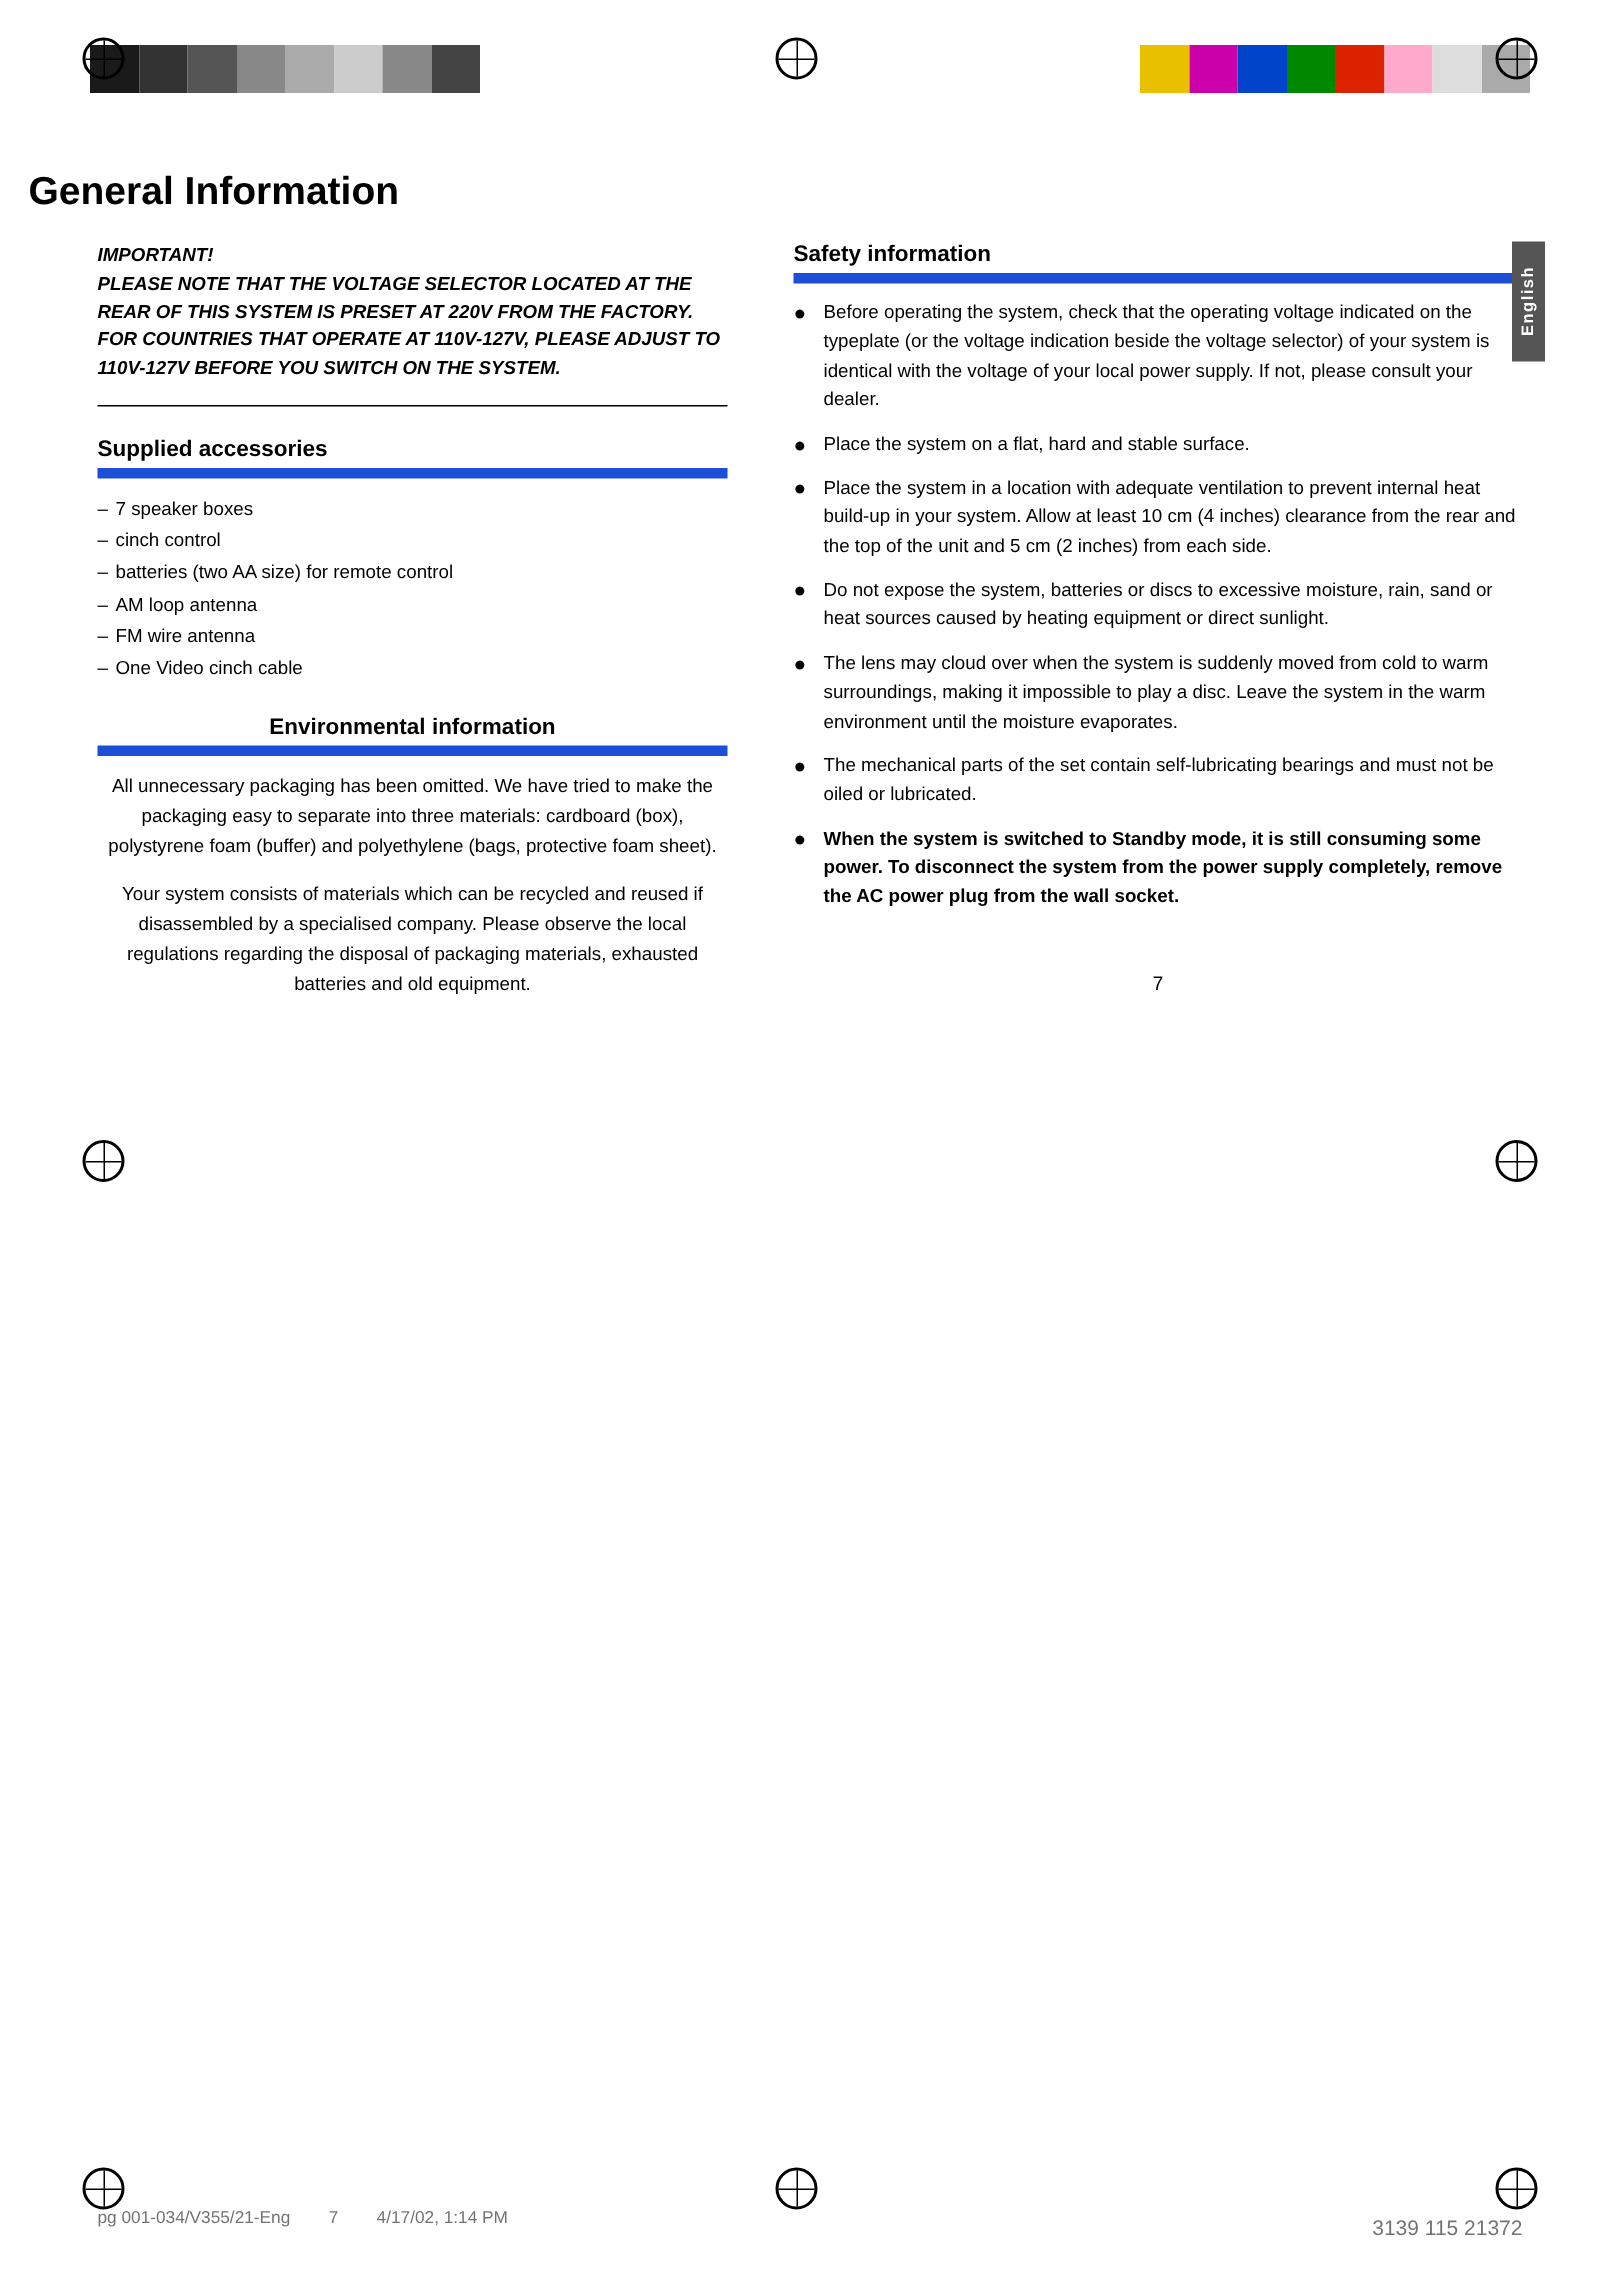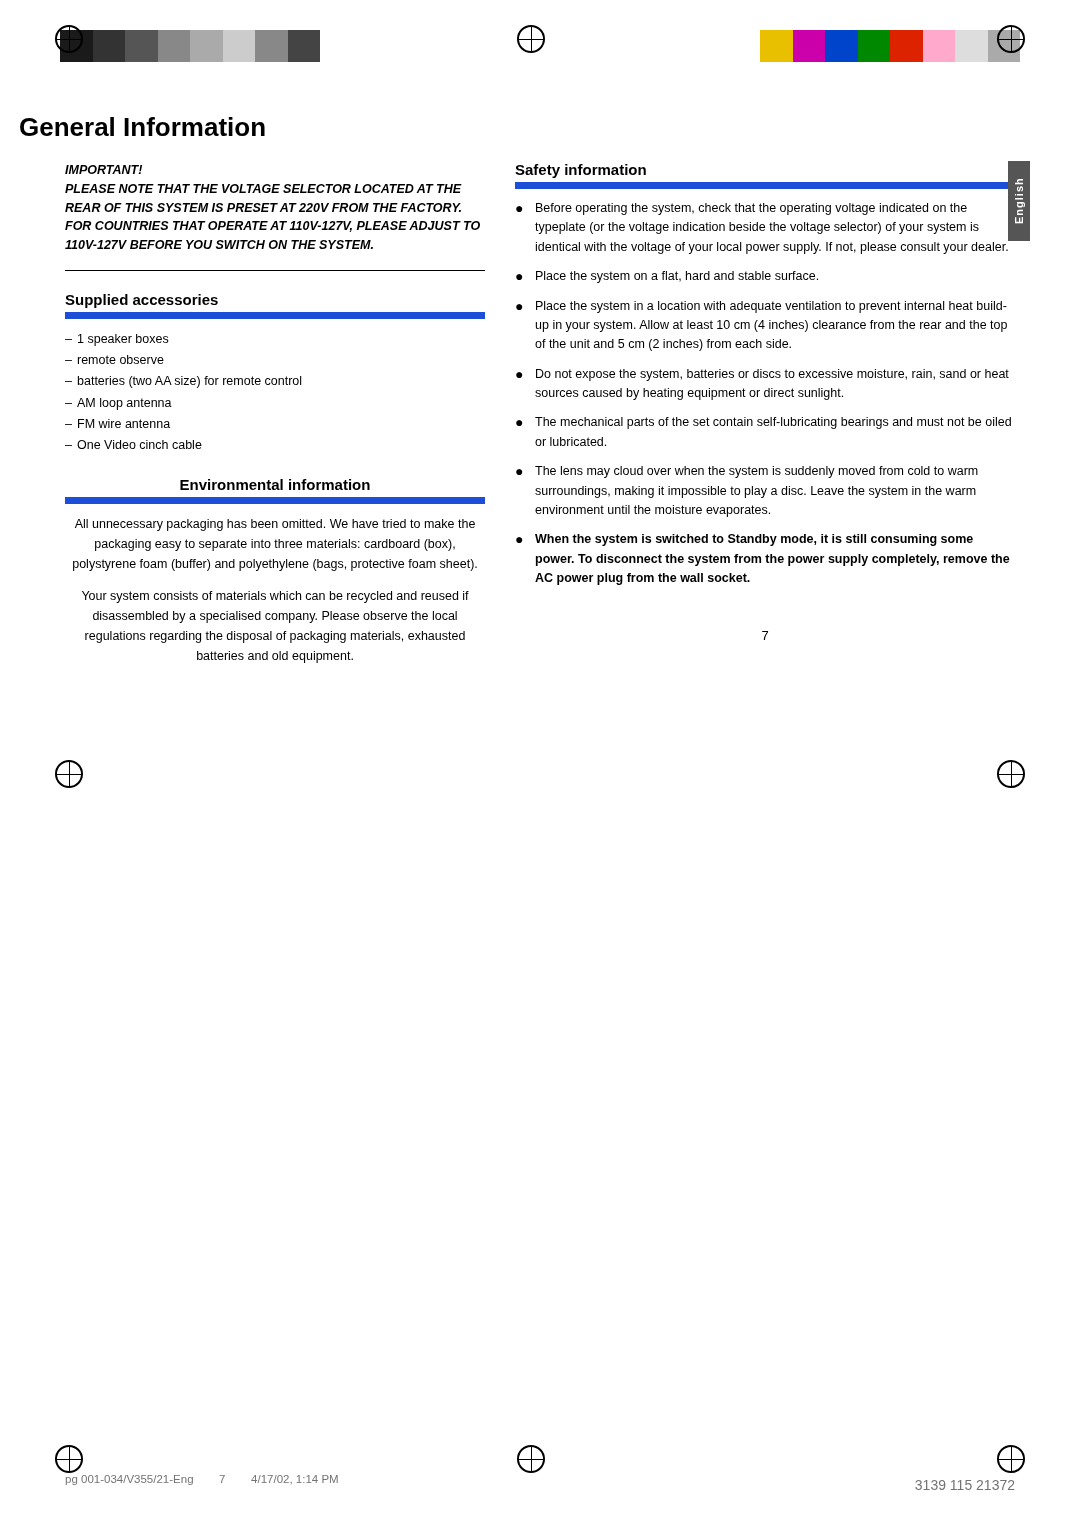--- a/index.html
+++ b/index.html
@@ -84,21 +84,21 @@
       font-weight: bold;
       margin: 50px 65px 0 0;
       padding-bottom: 8px;
       padding-left: 19px;
     }
 
     
     .main-content {
       display: flex;
       margin: 10px 65px 0 65px;
-      gap: 30px;
+      gap: 44px;
       position: relative;
     }
 
     
     .left-column {
       flex: 1;
       max-width: 420px;
     }
 
     
@@ -268,22 +268,22 @@
 
   <div class="left-column">
 
     <div class="important-notice">
       <span>IMPORTANT!</span><br>
       <span>PLEASE NOTE THAT THE VOLTAGE SELECTOR LOCATED AT THE REAR OF THIS SYSTEM IS PRESET AT 220V FROM THE FACTORY. FOR COUNTRIES THAT OPERATE AT 110V-127V, PLEASE ADJUST TO 110V-127V BEFORE YOU SWITCH ON THE SYSTEM.</span>
     </div>
 
     <div class="section-heading">Supplied accessories</div>
     <ul class="accessories-list">
-      <li>1 speaker boxes</li>
-      <li>remote observe</li>
+      <li>7 speaker boxes</li>
+      <li>cinch control</li>
       <li>batteries (two AA size) for remote control</li>
       <li>AM loop antenna</li>
       <li>FM wire antenna</li>
       <li>One Video cinch cable</li>
     </ul>
 
     <div class="env-section">
       <div class="section-heading">Environmental information</div>
       <p class="env-text">All unnecessary packaging has been omitted. We have tried to make the packaging easy to separate into three materials: cardboard (box), polystyrene foam (buffer) and polyethylene (bags, protective foam sheet).</p>
       <p class="env-text">Your system consists of materials which can be recycled and reused if disassembled by a specialised company. Please observe the local regulations regarding the disposal of packaging materials, exhausted batteries and old equipment.</p>
@@ -293,22 +293,22 @@
   <div class="right-column" style="position:relative;">
 
     <div class="english-tab">English</div>
 
     <div class="section-heading">Safety information</div>
     <ul class="safety-list">
       <li>Before operating the system, check that the operating voltage indicated on the typeplate (or the voltage indication beside the voltage selector) of your system is identical with the voltage of your local power supply. If not, please consult your dealer.</li>
       <li>Place the system on a flat, hard and stable surface.</li>
       <li>Place the system in a location with adequate ventilation to prevent internal heat build-up in your system. Allow at least 10 cm (4 inches) clearance from the rear and the top of the unit and 5 cm (2 inches) from each side.</li>
       <li>Do not expose the system, batteries or discs to excessive moisture, rain, sand or heat sources caused by heating equipment or direct sunlight.</li>
+      <li>The lens may cloud over when the system is suddenly moved from cold to warm surroundings, making it impossible to play a disc. Leave the system in the warm environment until the moisture evaporates.</li>
       <li>The mechanical parts of the set contain self-lubricating bearings and must not be oiled or lubricated.</li>
-      <li>The lens may cloud over when the system is suddenly moved from cold to warm surroundings, making it impossible to play a disc. Leave the system in the warm environment until the moisture evaporates.</li>
       <li class="bold-item"><strong>When the system is switched to Standby mode, it is still consuming some power. To disconnect the system from the power supply completely, remove the AC power plug from the wall socket.</strong></li>
     </ul>
 
     <div class="page-number">7</div>
   </div>
 </div>
 
 <div class="footer">
   <span class="footer-left">
     <span>pg 001-034/V355/21-Eng</span>

